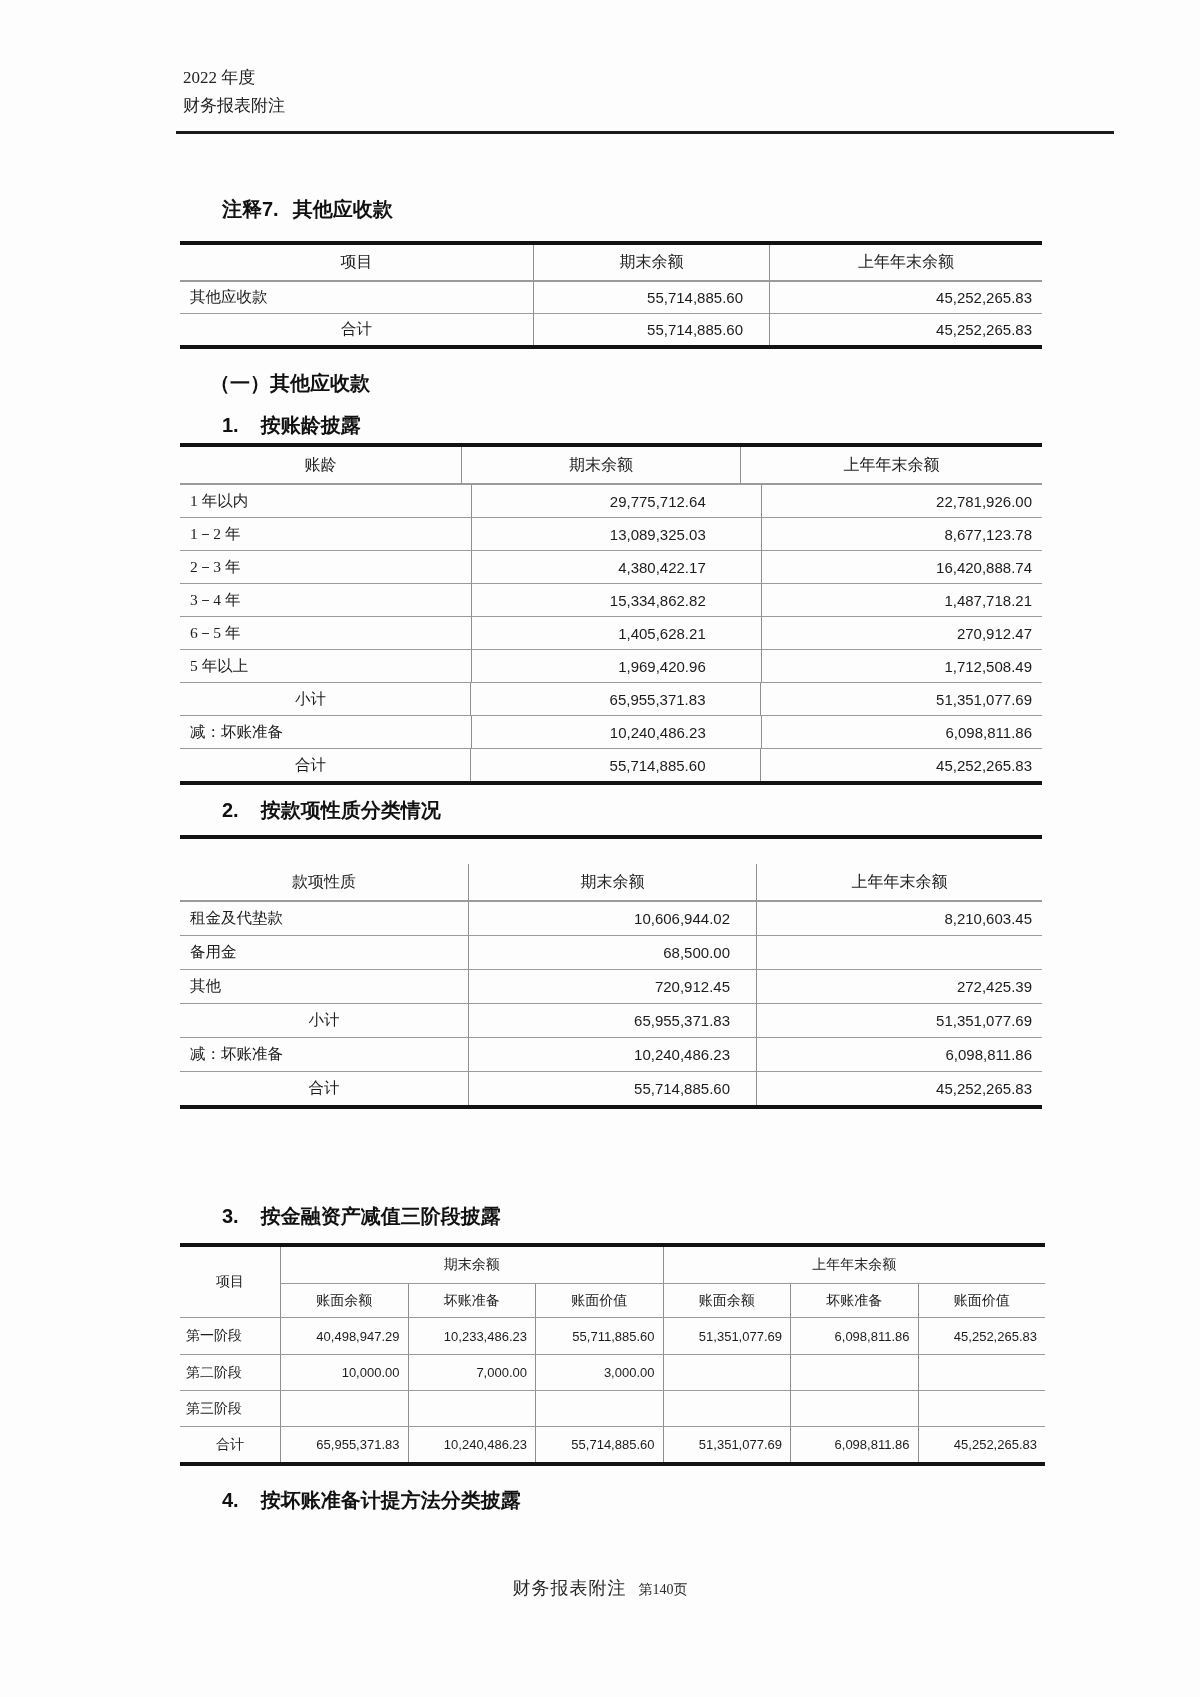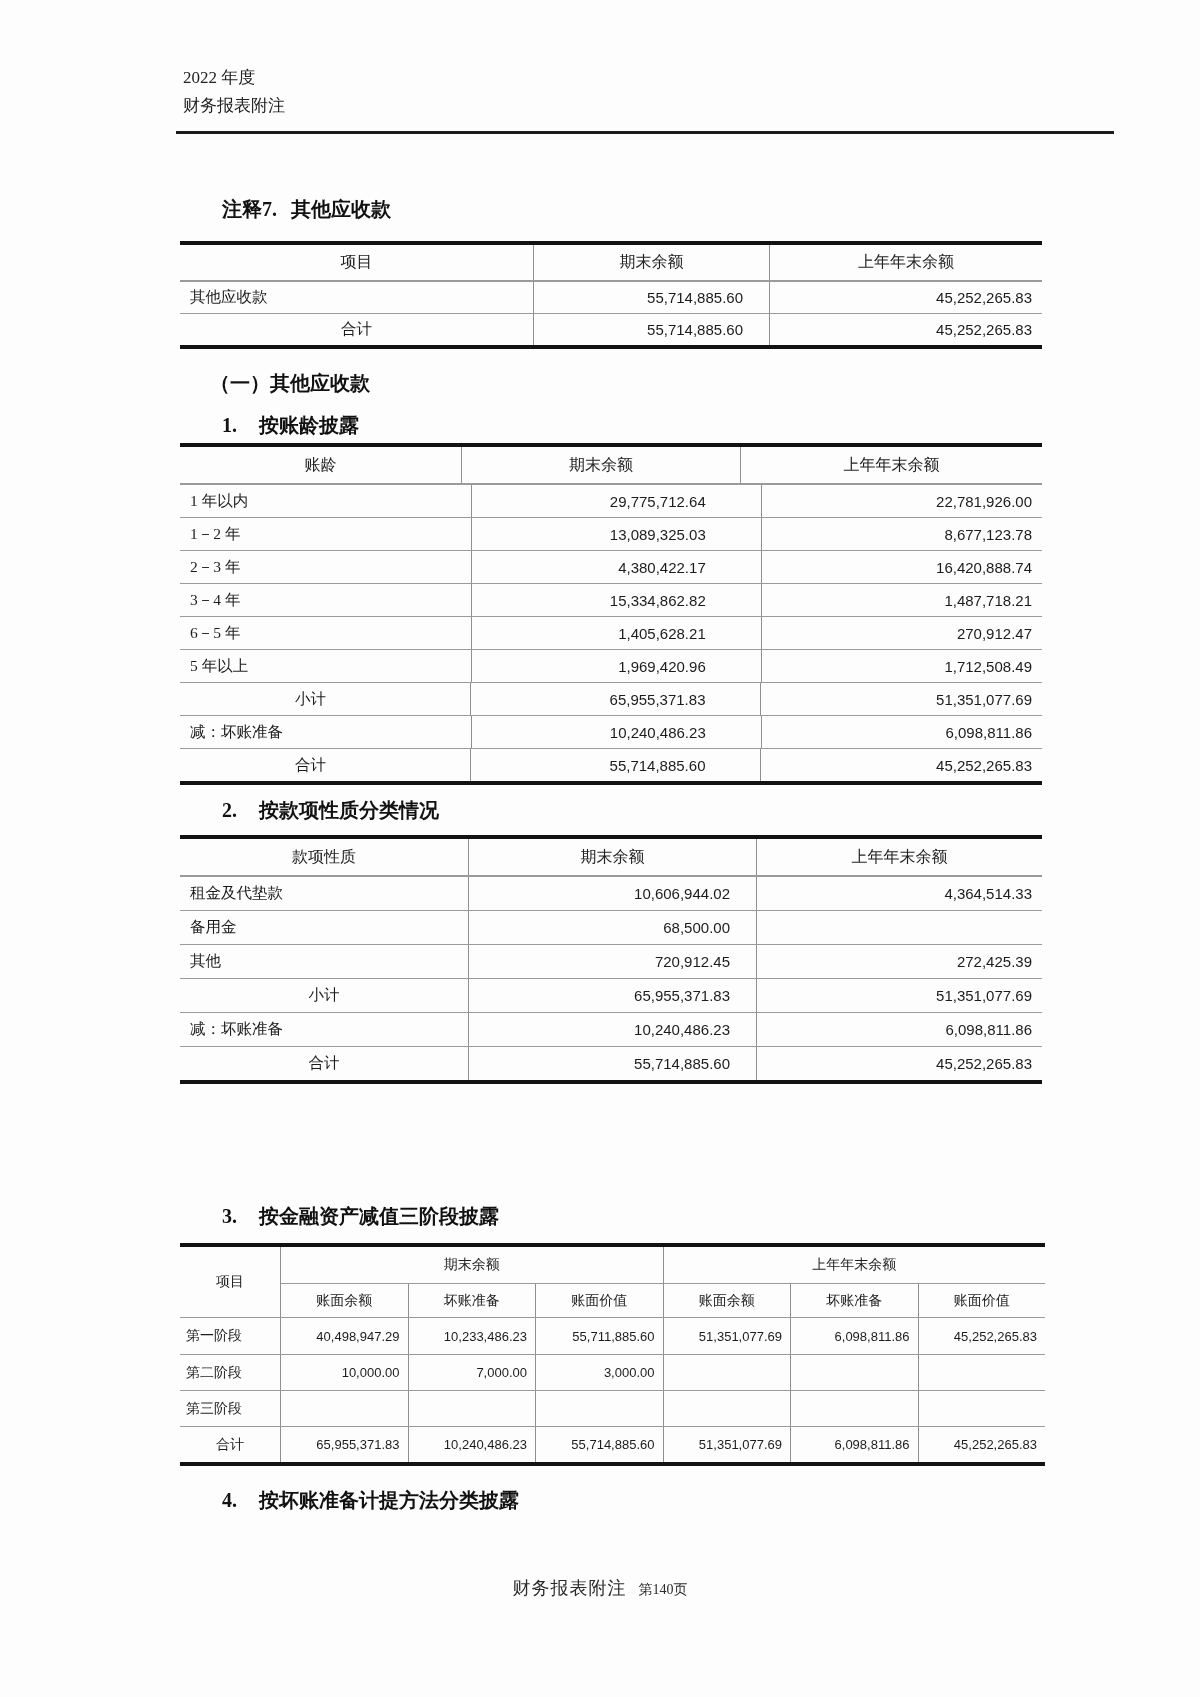--- a/index.html
+++ b/index.html
@@ -9,21 +9,21 @@
     background:#fdfdfd; color:#1c1c1c;
     font-family:"Liberation Serif", serif;
     overflow:hidden;
     padding-left:43px;
   }
   
   .doc-header { position:absolute; left:183px; top:64px; font-size:17px; line-height:28px; color:#222; }
   .header-rule { position:absolute; left:176px; top:131px; width:938px; height:3px; background:#1b1b1b; }
 
   
-  .heading { position:absolute; font-family:Liberation Serif, serif; font-weight:bold; font-size:20px; color:#111; white-space:nowrap; }
+  .heading { position:absolute; font-family:Liberation Sans, sans-serif; font-weight:bold; font-size:20px; color:#111; white-space:nowrap; }
   .heading .num { margin-right:22px; }
   .heading .num-tight { margin-right:14px; }
 
   
   .tbl {
     position:absolute; left:180px; width:862px;
     border-top:4px solid #121212; border-bottom:4px solid #121212;
     background:#fdfdfd;
   }
   .trow { display:flex; align-items:stretch; }
@@ -38,21 +38,21 @@
   .c2.num-cell { padding-right:26px; }
   .c3.num-cell { padding-right:10px; }
 
   .tbl-summary .c1 { width:353px; } .tbl-summary .c2 { width:236px; } .tbl-summary .c3 { width:273px; }
   .tbl-summary .thead { height:36px; } .tbl-summary .trow-d { height:32px; }
 
   .tbl-aging .c1 { width:281px; } .tbl-aging .c2 { width:279px; } .tbl-aging .c3 { width:302px; }
   .tbl-aging .thead { height:37px; } .tbl-aging .trow-d { height:33px;gap:29px; }
 
   .tbl-nature .c1 { width:288px; } .tbl-nature .c2 { width:288px; } .tbl-nature .c3 { width:286px; }
-  .tbl-nature .thead { height:37px; } .tbl-nature .trow-d { height:34px; }
+  .tbl-nature .thead { height:37px;margin-top:25px; } .tbl-nature .trow-d { height:34px; }
 
   
   .tbl-stages {
     position:absolute; left:180px; top:1243px; width:865px;
     border-top:4px solid #121212; border-bottom:4px solid #121212;
     background:#fdfdfd; font-size:14px;
   }
   .st-head { display:flex; border-bottom:1px solid #9a9a9a; }
   .st-item-col { width:100px; display:flex; align-items:center; justify-content:center; }
   .st-head-right { flex:1; border-left:1px solid #8f8f8f; }
@@ -173,21 +173,21 @@
 
   <div class="tbl tbl-nature" style="top:835px;">
     <div class="trow thead">
       <div class="cell c1 th-cell">款项性质</div>
       <div class="cell c2 th-cell">期末余额</div>
       <div class="cell c3 th-cell">上年年末余额</div>
     </div>
     <div class="trow trow-d">
       <div class="cell c1 label-cell">租金及代垫款</div>
       <div class="cell c2 num-cell">10,606,944.02</div>
-      <div class="cell c3 num-cell">4,364,514.33</div>
+      <div class="cell c3 num-cell">8,210,603.45</div>
     </div>
     <div class="trow trow-d">
       <div class="cell c1 label-cell">备用金</div>
       <div class="cell c2 num-cell">68,500.00</div>
       <div class="cell c3 num-cell"></div>
     </div>
     <div class="trow trow-d">
       <div class="cell c1 label-cell">其他</div>
       <div class="cell c2 num-cell">720,912.45</div>
       <div class="cell c3 num-cell">272,425.39</div>

